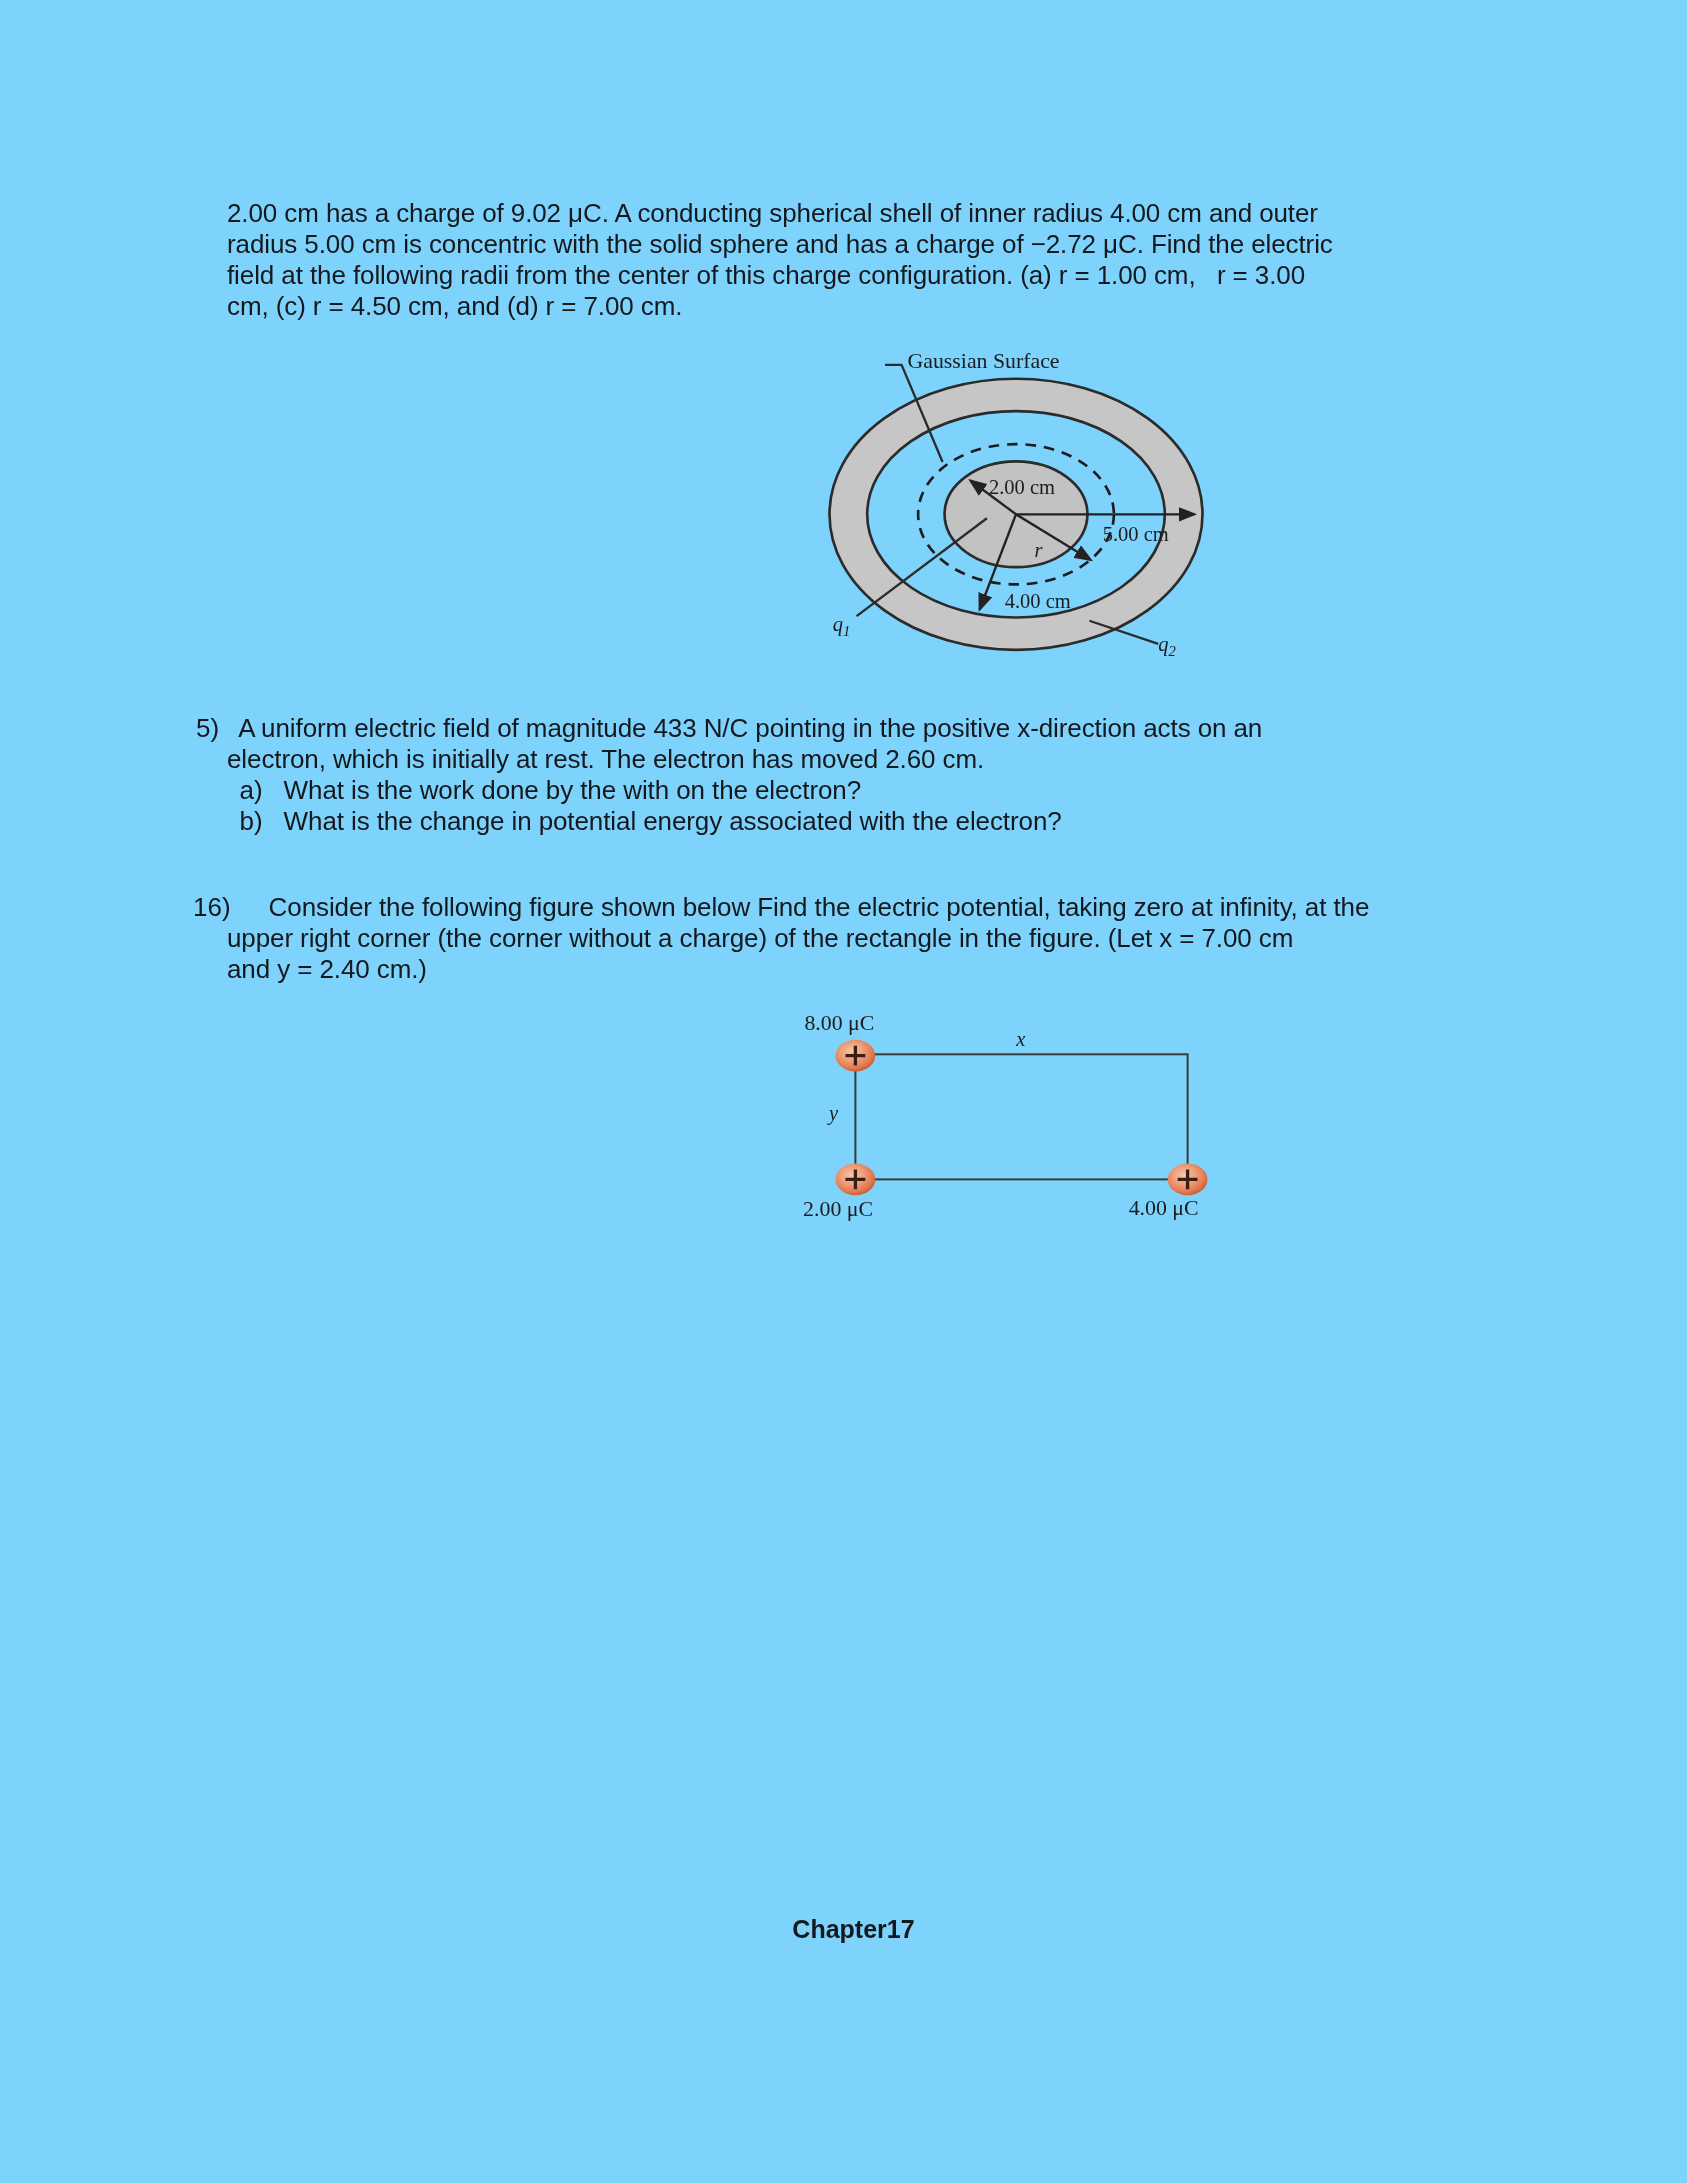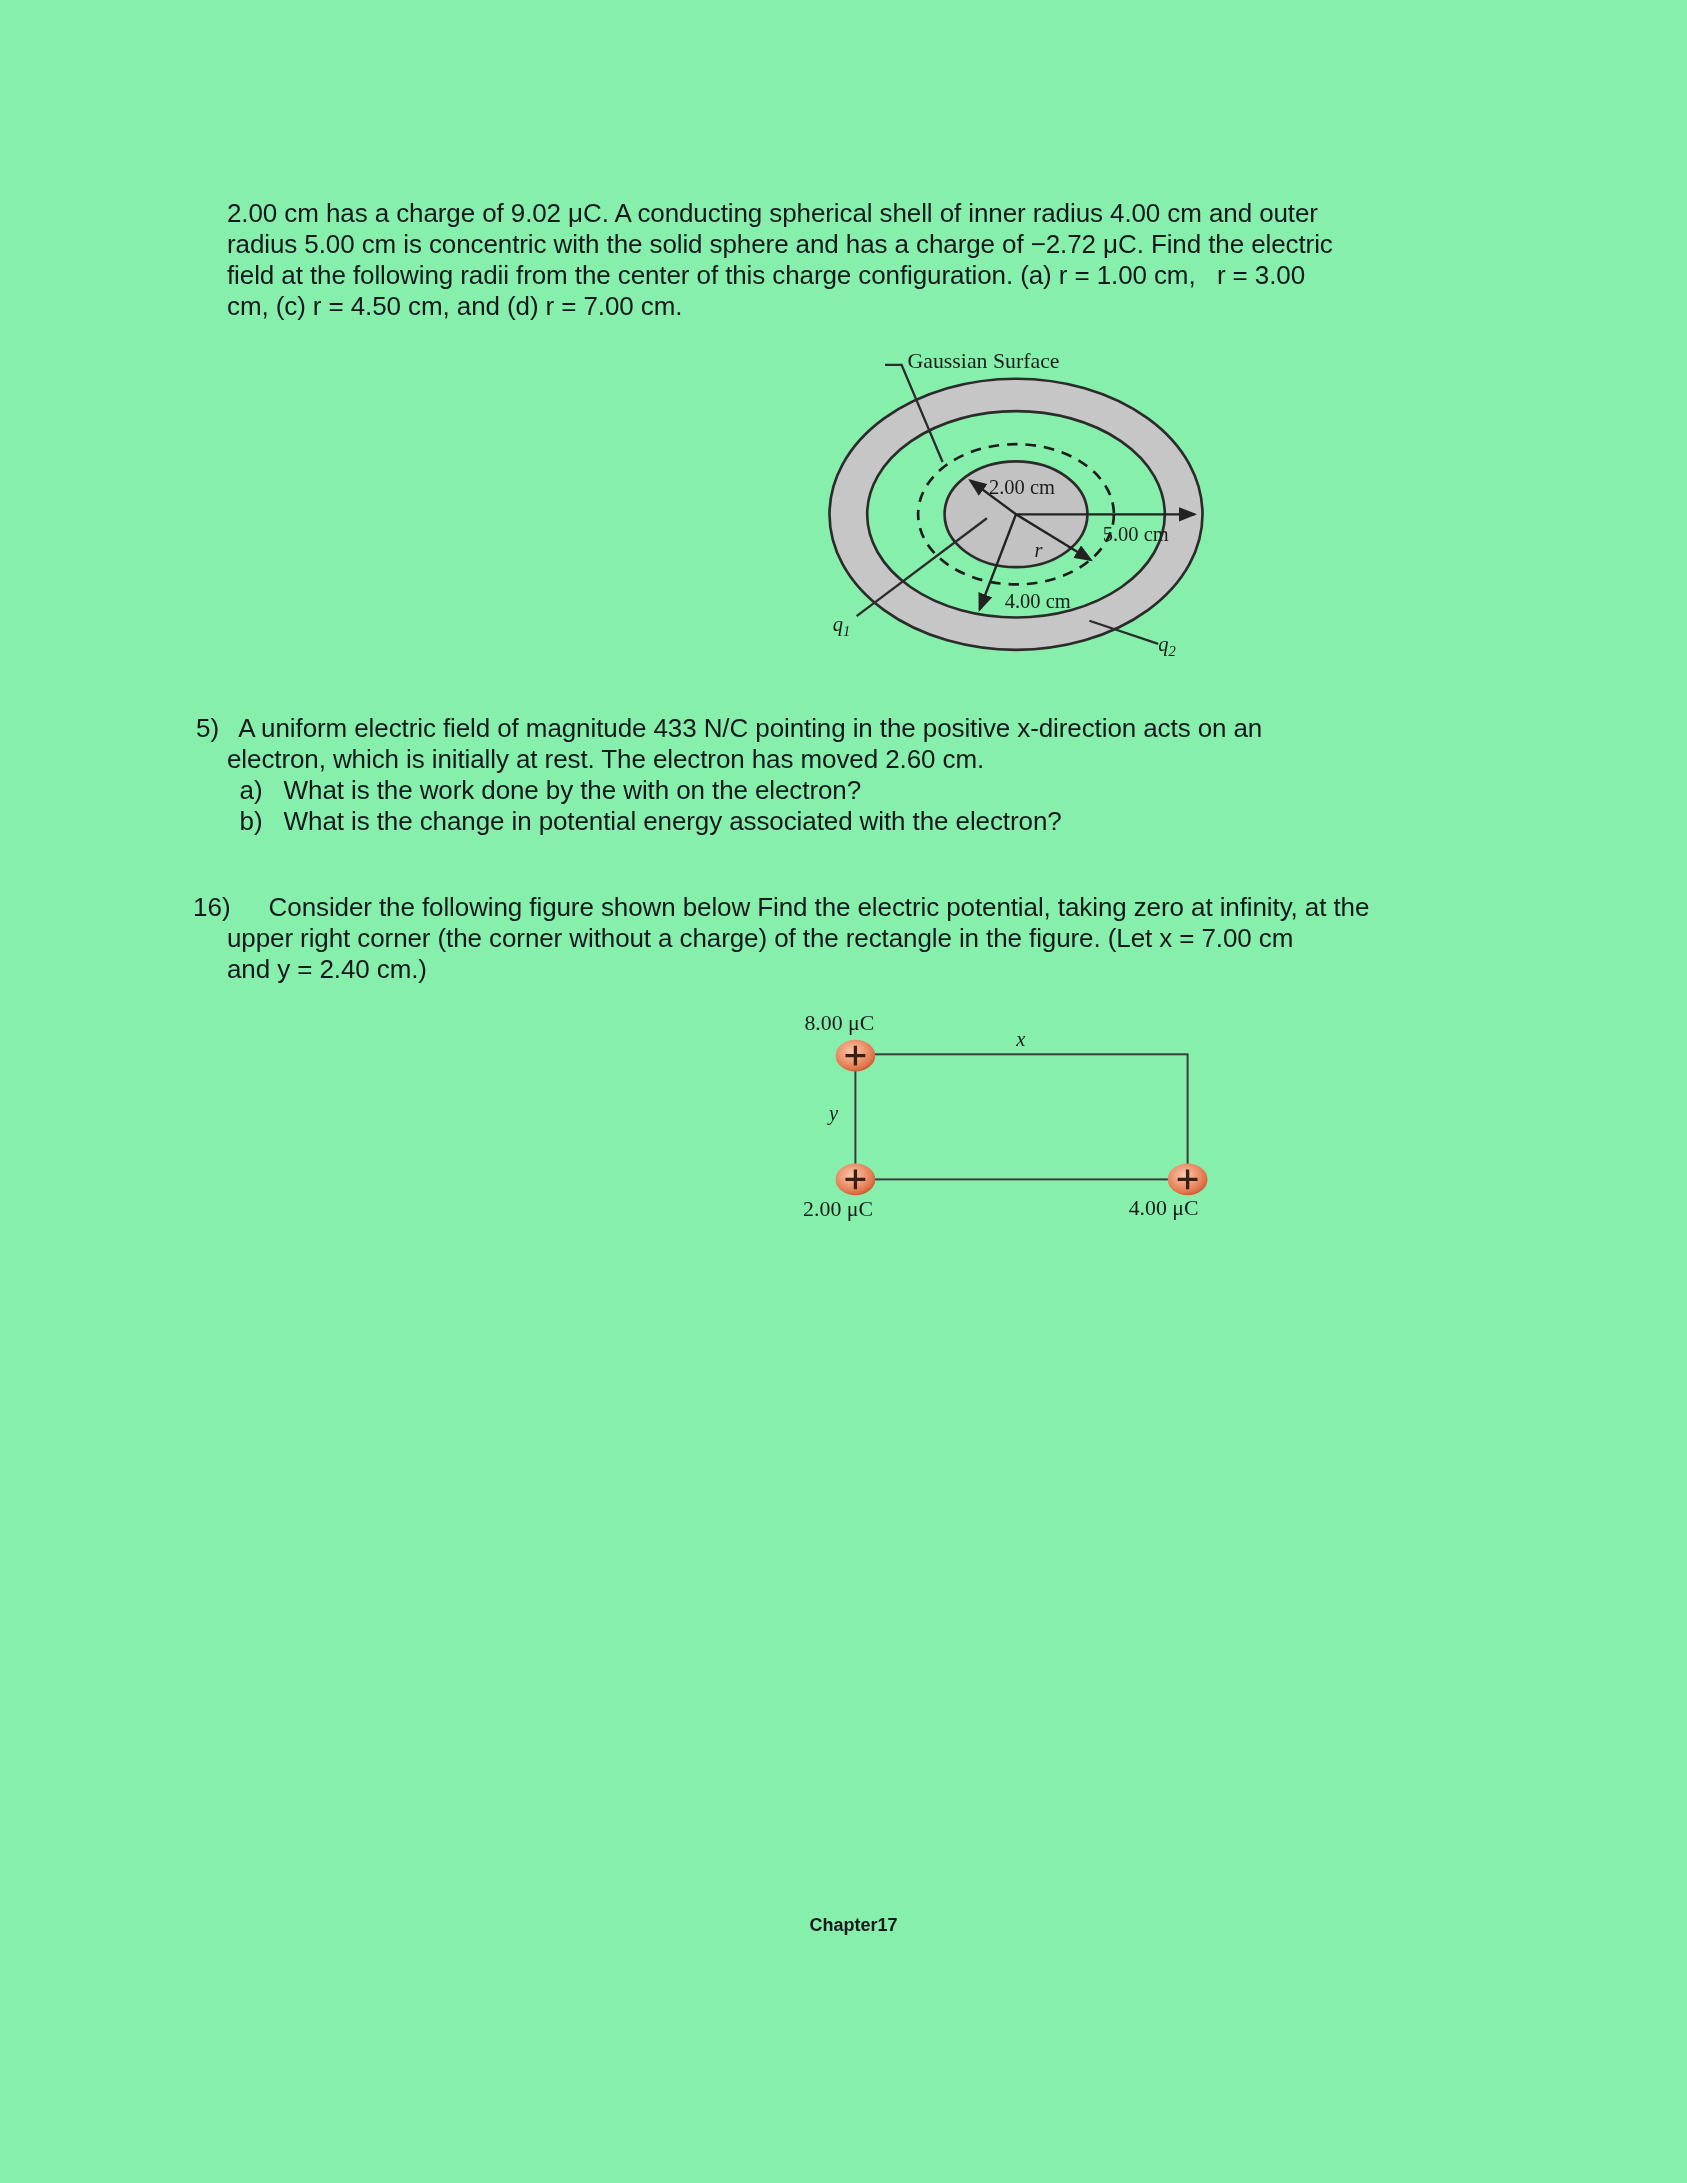--- a/index.html
+++ b/index.html
@@ -1,27 +1,27 @@
 <!DOCTYPE html>
 <html style="font-size:10.6px"><head>
 <meta charset="utf-8">
 <style>
   html,body{margin:0;padding:0;background:#888;}
-  #page{position:relative;width:1687px;height:2183px;background:#86efac;overflow:hidden;
+  #page{position:relative;width:1687px;height:2183px;background:#7dd3fc;overflow:hidden;
         font-family:"Liberation Sans","DejaVu Sans",sans-serif;color:#15181d;}
   .textline{white-space:pre;font-size:26px;line-height:31px;letter-spacing:-0.1px;}
   .block{position:absolute;}
   .probnum{position:absolute;top:0;left:-31px;font-size:26px;line-height:31px;}
   .indent1{text-indent:11.2px;}
   .subitem{display:flex;margin-left:12.6px;}
   .subitem .lbl{display:inline-block;width:44px;flex:0 0 44px;}
   .figsvg{position:absolute;}
   .figtext{font-family:"Liberation Serif","DejaVu Serif",serif;fill:#1c1c1c;}
   .footer{position:absolute;left:0;right:0;top:1915px;text-align:center;
-          font-size:18px;font-weight:700;letter-spacing:0;padding-left:20px;}
+          font-size:25px;font-weight:700;letter-spacing:0;padding-left:20px;}
 </style>
 </head>
 <body>
 
 <div id="page">
 
   <div class="block" style="left:227px;top:198px;width:1257px;">
     <div class="textline">2.00 cm has a charge of 9.02 μC. A conducting spherical shell of inner radius 4.00 cm and outer</div>
     <div class="textline">radius 5.00 cm is concentric with the solid sphere and has a charge of −2.72 μC. Find the electric</div>
     <div class="textline">field at the following radii from the center of this charge configuration. (a) r = 1.00 cm,   r = 3.00</div>

